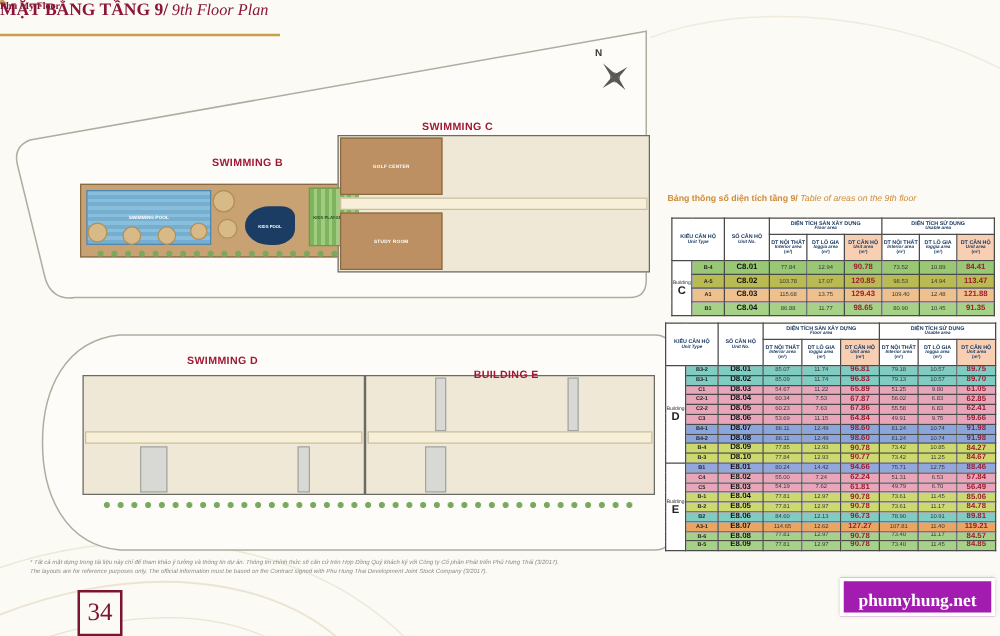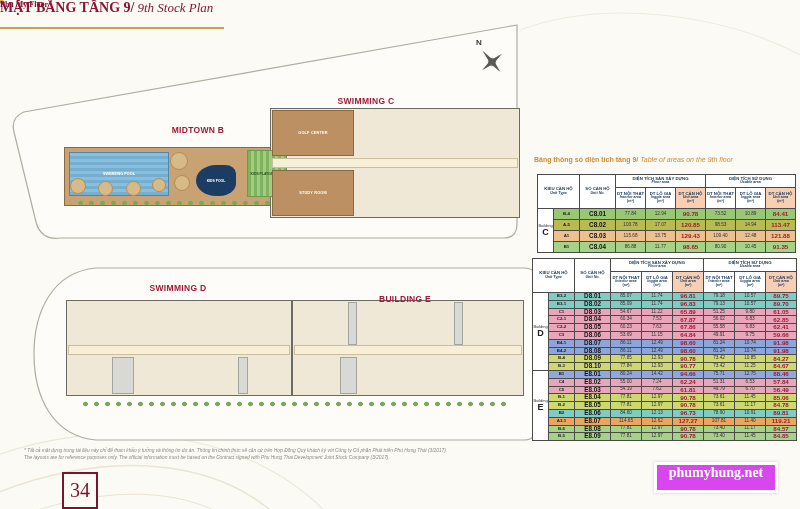--- a/index.html
+++ b/index.html
@@ -86,22 +86,22 @@
   .de-table tbody tr{height:7.8px;}
 
   
   .notes{position:absolute;left:24px;top:447px;width:720px;font-size:4.8px;font-style:italic;
          color:#8b8b85;line-height:1.55;z-index:6;}
   .page-box{position:absolute;left:62px;top:472px;width:36px;height:37px;border:2px solid #7a1430;
          color:#7a1430;font-family:"Liberation Serif",serif;font-size:20px;display:flex;align-items:center;
          justify-content:center;z-index:6;background:#fbfaf5;}
   .brand{position:absolute;left:110px;top:484px;font-family:"Liberation Serif",serif;font-size:14px;
          letter-spacing:10px;color:#b3905c;z-index:6;}
-  .site-box{position:absolute;left:654px;top:462px;width:124px;height:31px;background:#d946ef;
-         border:3px solid #ffffff;box-shadow:0 0 3px rgba(0,0,0,.18);display:flex;align-items:flex-start;
+  .site-box{position:absolute;left:672px;top:462px;width:124px;height:31px;background:#a21caf;
+         border:3px solid #ffffff;box-shadow:0 0 3px rgba(0,0,0,.18);display:flex;align-items:flex-end;
          justify-content:center;z-index:6;}
   .site-box span{color:#ffffff;font-family:"Liberation Serif",serif;font-weight:bold;font-size:14px;}
   .compass{position:absolute;left:474px;top:36px;z-index:6;}
 </style>
 </head>
 <body>
 
 <div class="page">
 
   <svg id="bg-svg" width="800" height="509" viewBox="0 0 800 509">
@@ -111,33 +111,33 @@
     <path d="M520,30 C600,0 720,10 810,60" stroke="#f1ebdd" stroke-width="1.2" fill="none"></path>
     <path d="M517,25 L24,112 C14,116 12,124 14,132 L36,222 C39,234 48,240 60,238 L504,238 C513,238 517,233 517,224 Z" fill="#fdfcf8" stroke="#b0aca0" stroke-width="1.2"></path>
     <path d="M96,268 L524,268 C532,268 536,272 536,280 L536,428 C536,436 532,440 524,440 L96,440 C52,436 34,396 34,354 C34,312 52,272 96,268 Z" fill="#fdfcf8" stroke="#b0aca0" stroke-width="1.2"></path>
   </svg>
 
   <div class="ribbon"></div>
   <div class="diamond"></div>
   <div class="diamond-inner"></div>
   <div class="logo-name">Phu My Floor</div>
   <div class="title">
-    <span class="tvi">MẶT BẰNG TẦNG 9/</span><span class="ten">9th Stock Plan</span>
+    <span class="tvi">MẶT BẰNG TẦNG 9/</span><span class="ten">9th Floor Plan</span>
   </div>
   <div class="title-rule"></div>
 
   <svg class="compass" width="34" height="42" viewBox="0 0 34 42">
     <g transform="translate(18,26) rotate(-40)">
       <polygon points="0,-15 2,-2 13,0 2,2 0,13 -2,2 -13,0 -2,-2" fill="#5a5a55"></polygon>
       <circle cx="0" cy="0" r="3.5" fill="none" stroke="#5a5a55" stroke-width="0.8"></circle>
     </g>
     <text x="2" y="9" font-size="8" font-weight="bold" fill="#3a3a38">N</text>
   </svg>
 
-  <div class="btitle" style="left:150px;top:125px;">MIDTOWN B</div>
+  <div class="btitle" style="left:150px;top:125px;">SWIMMING B</div>
   <div class="deck"></div>
   <div class="pool">
       <span>SWIMMING POOL</span>
     </div>
   <div class="tree" style="left:70px;top:178px;width:16px;height:16px;"></div>
   <div class="tree" style="left:98px;top:181px;width:15px;height:15px;"></div>
   <div class="tree" style="left:126px;top:181px;width:15px;height:15px;"></div>
   <div class="tree" style="left:152px;top:178px;width:14px;height:14px;"></div>
   <div class="tree" style="left:170px;top:152px;width:18px;height:18px;"></div>
   <div class="tree" style="left:174px;top:175px;width:16px;height:16px;"></div>

